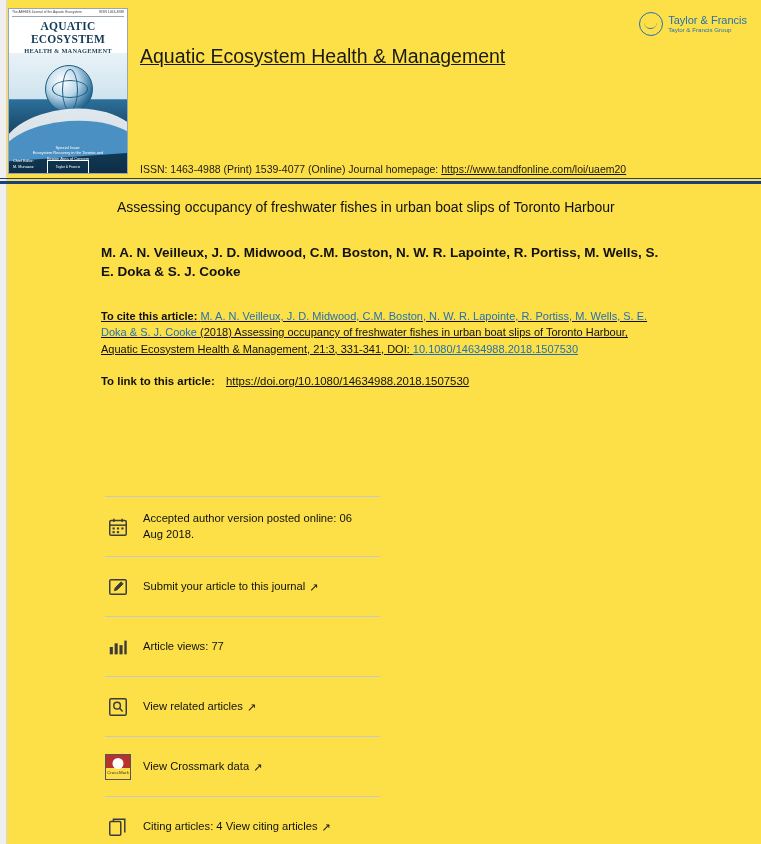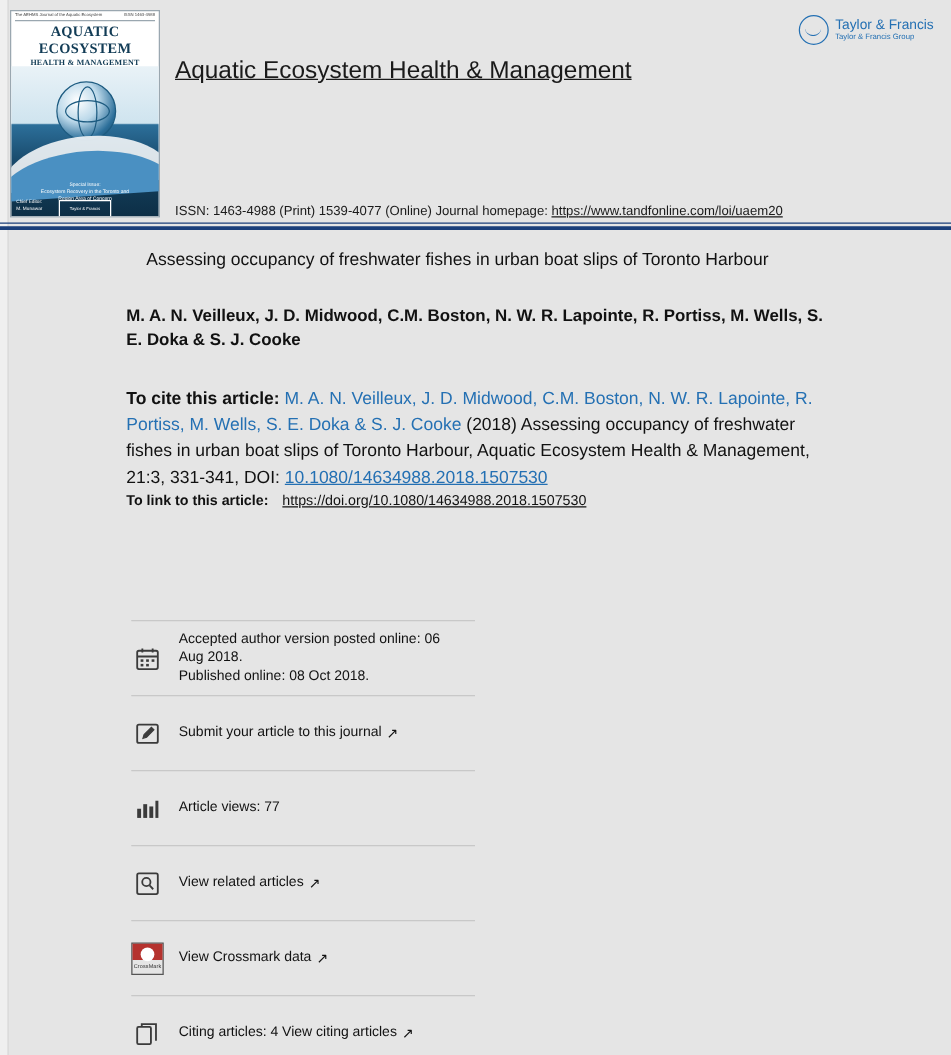--- a/index.html
+++ b/index.html
@@ -12,21 +12,21 @@
     background: #ffffff;
     font-family: "Liberation Sans", sans-serif;
     color: #000000;
     position: relative;
     overflow: hidden;
   }
   .page {
     position: relative;
     width: 761px;
     height: 844px;
-    background: #e5e5e5;
+    background: #fde047;
   }
 
   
   .header {
     position: relative;
     height: 183px;
   }
   .cover {
     position: absolute;
     left: 8px;
@@ -262,25 +262,26 @@
   }
   .authors {
     font-size: 13.5px;
     font-weight: bold;
     line-height: 1.45;
     color: #111111;
     margin: 0 0 26px 0;
     max-width: 565px;
   }
   .cite-block {
-    font-size: 14px;
+    font-size: 11px;
     line-height: 1.5;
     color: #111111;
     max-width: 552px;
-    margin-bottom: 3px;
+    margin-bottom: 18px;
+    text-decoration: underline;
   }
   .cite-label {
     font-weight: bold;
   }
   .cite-link {
     color: #2470b3;
   }
   .doi-link {
     color: #2470b3;
     text-decoration: underline;
@@ -473,21 +474,20 @@
           <rect x="6" y="12.5" width="2.4" height="2.2" fill="#3b3b3b" stroke="none"></rect>
           <rect x="10.8" y="12.5" width="2.4" height="2.2" fill="#3b3b3b" stroke="none"></rect>
           <rect x="15.6" y="12.5" width="2.4" height="2.2" fill="#3b3b3b" stroke="none"></rect>
           <rect x="6" y="16.5" width="2.4" height="2.2" fill="#3b3b3b" stroke="none"></rect>
           <rect x="10.8" y="16.5" width="2.4" height="2.2" fill="#3b3b3b" stroke="none"></rect>
         </svg>
       </div>
       <div class="action-text">
         <div>Accepted author version posted online: 06</div>
         <div>Aug 2018.</div>
-        <div>Published online: 08 Oct 2018.</div>
       </div>
     </div>
 
     <div class="action-row">
       <div class="action-icon">
         <svg width="22" height="22" viewBox="0 0 24 24" fill="none" stroke="#3b3b3b" stroke-width="1.6">
           <rect x="3" y="4" width="18" height="16" rx="1.5"></rect>
           <path d="M8 16l1-3.2 6.4-6.4 2.2 2.2L11.2 15 8 16z" fill="#3b3b3b" stroke="#3b3b3b" stroke-width="1"></path>
         </svg>
       </div>

